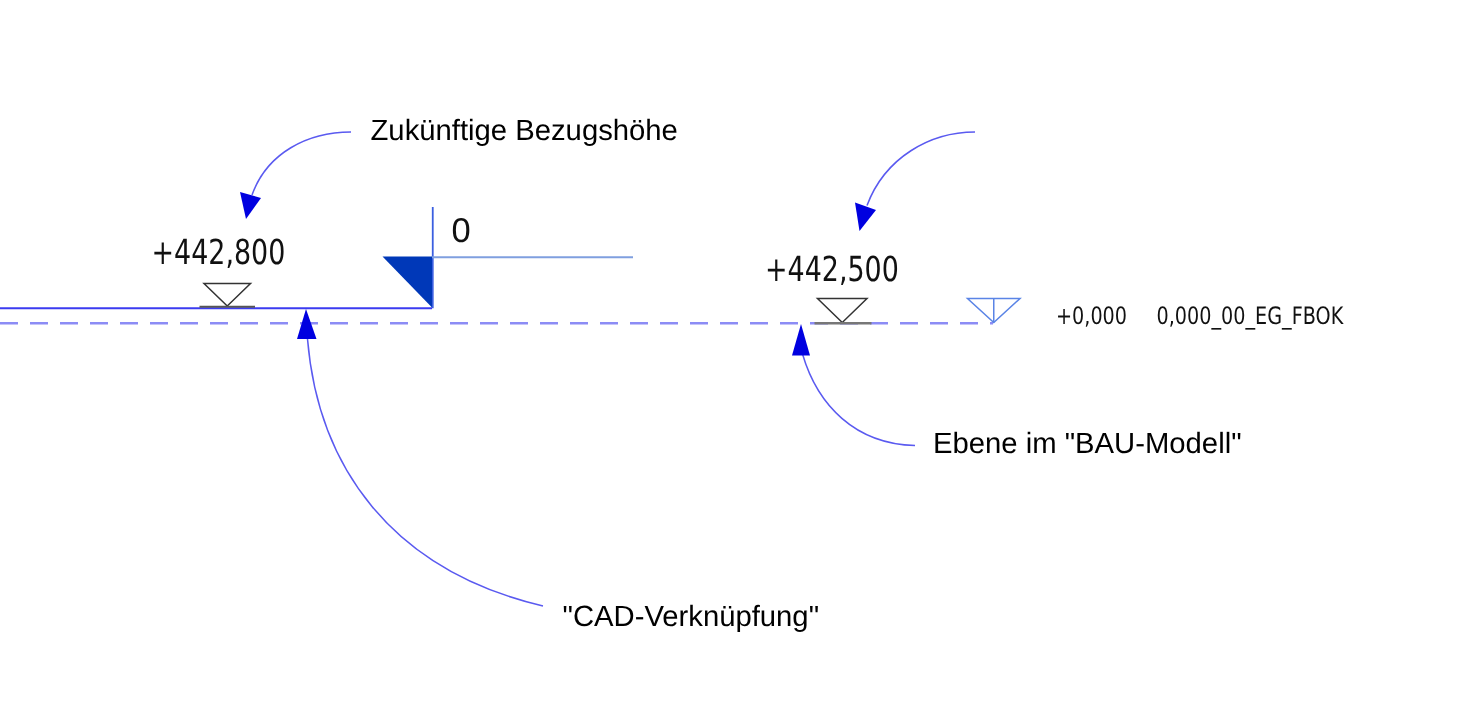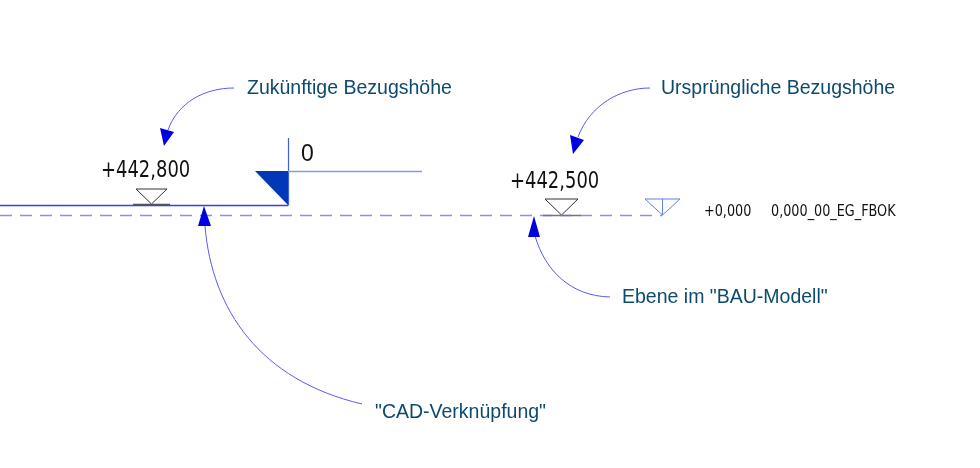--- a/index.html
+++ b/index.html
@@ -11,21 +11,21 @@
       background: #ffffff;
       font-family: "Liberation Sans", sans-serif;
     }
     svg.layer { position: absolute; left: 0; top: 0; }
     .lbl {
       position: absolute;
       white-space: nowrap;
       line-height: 1;
     }
     .annot {
-      color: #0c4a6e;
+      color: #000000;
       font-family: "Liberation Sans", sans-serif;
       font-size: 19.5px;
     }
     .elev {
       color: #111111;
       font-family: "DejaVu Sans", sans-serif;
       font-size: 23px;
       transform-origin: 0 0;
       transform: scaleX(0.78);
     }
@@ -90,21 +90,20 @@
     </g>
 
     <g>
       <path d="M205,226 C212,310 260,380 362,404" fill="none" stroke="#5a5af0" stroke-width="1"></path>
       <polygon points="204,206 198,226 211,226" fill="#0000e0"></polygon>
     </g>
   </svg>
 
   <div class="lbl annot" style="left:247px; top:78px;">Zukünftige Bezugshöhe</div>
 
-  <div class="lbl annot" style="left:661px; top:78px;">Ursprüngliche Bezugshöhe</div>
 
   <div class="lbl annot" style="left:622px; top:287px;">Ebene im "BAU-Modell"</div>
 
   <div class="lbl annot" style="left:375px; top:402px;">"CAD-Verknüpfung"</div>
 
   <div class="lbl elev" style="left:101px; top:158px;">+442,800</div>
 
   <div class="lbl elev" style="left:510px; top:169px;">+442,500</div>
 
   <div class="lbl pn" style="left:301px; top:142px;">0</div>

